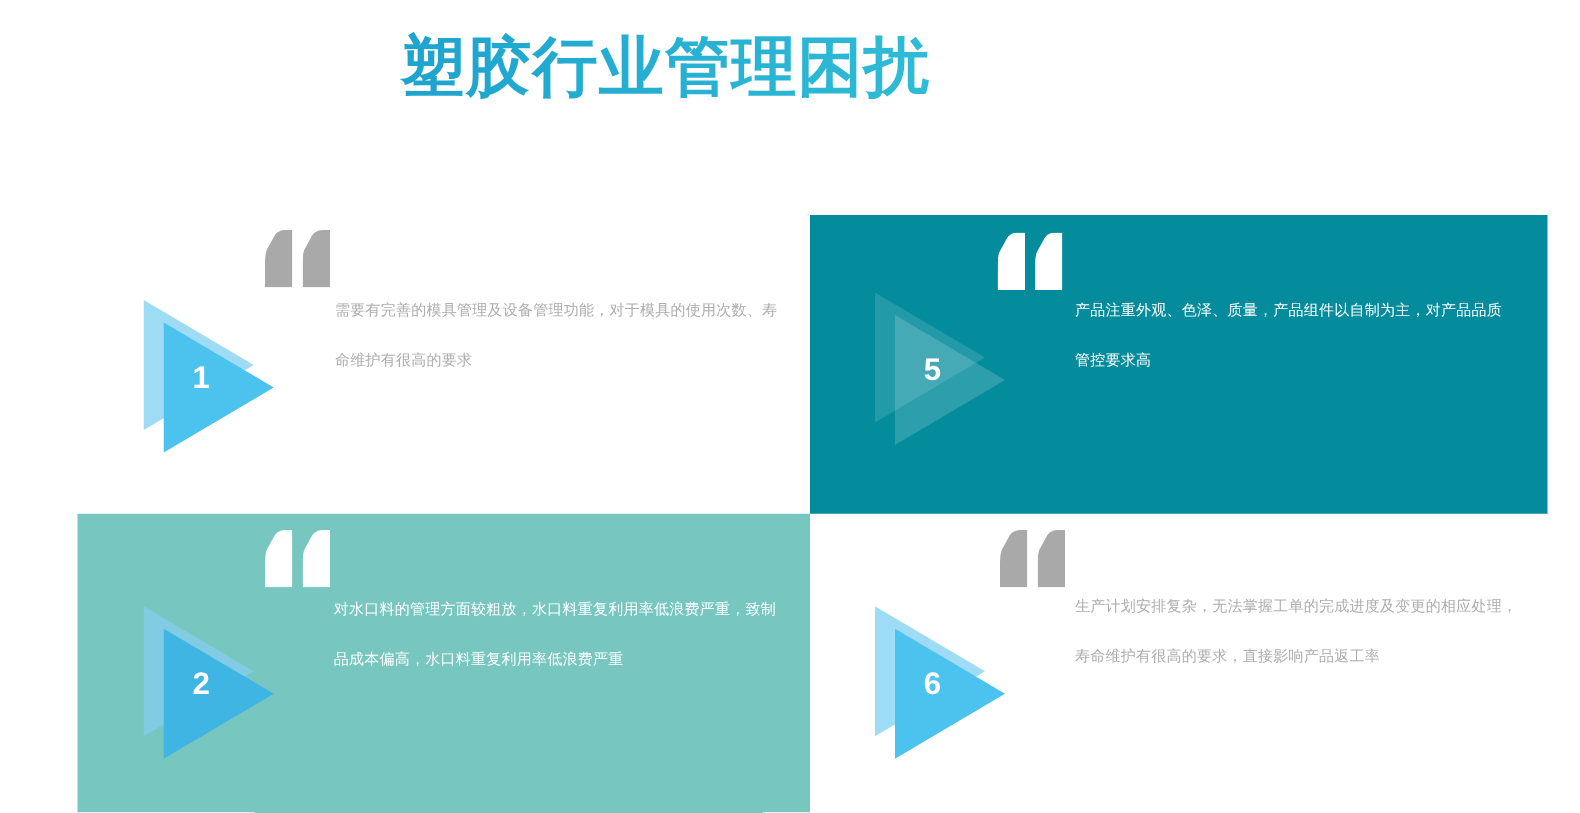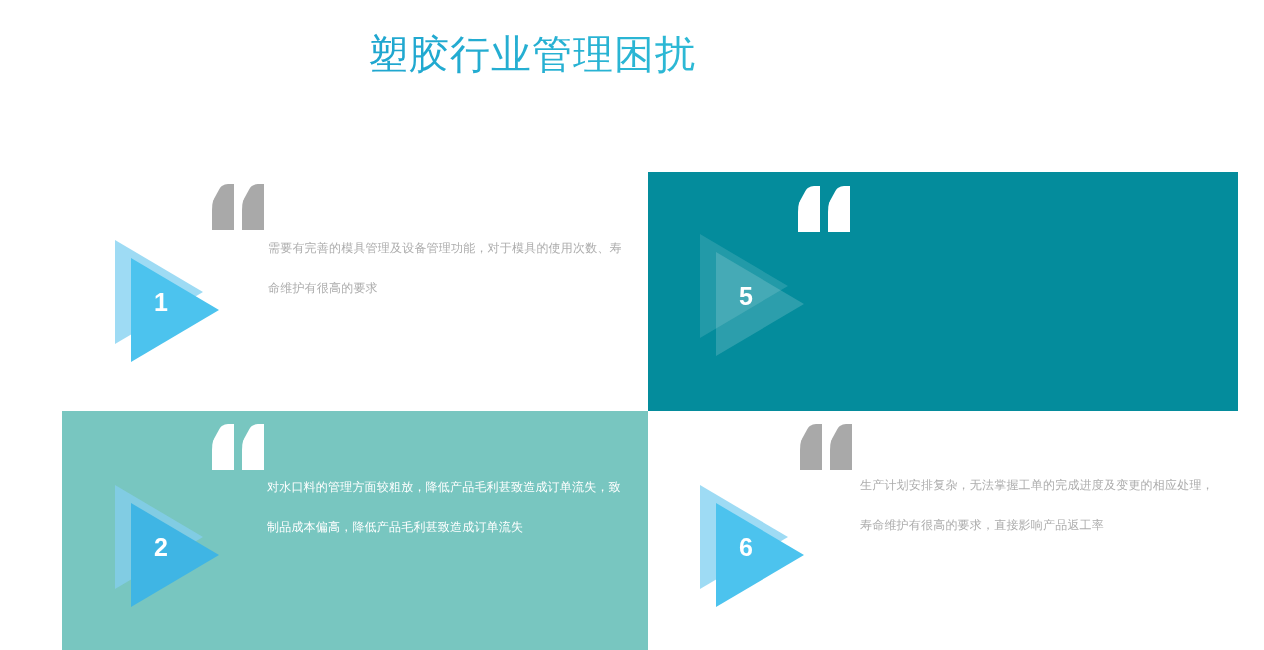--- a/index.html
+++ b/index.html
@@ -15,22 +15,22 @@
     position: relative;
   }
 
   
   #page-title {
     position: absolute;
     left: 0;
     top: 20px;
     width: 1064px;
     text-align: center;
-    font-size: 40px;
-    font-weight: normal;
+    font-size: 52px;
+    font-weight: bold;
     letter-spacing: 1px;
     line-height: 68px;
     background-image: linear-gradient(90deg, #1a93cf 0%, #1fa6cf 35%, #2fbcd6 70%, #3ec9da 100%);
     -webkit-background-clip: text;
     background-clip: text;
     color: transparent;
     -webkit-text-fill-color: transparent;
     white-space: nowrap;
   }
 
@@ -159,36 +159,37 @@
     <span class="tri back"></span>
     <span class="tri front"></span>
     <span class="badge-num">5</span>
   </div>
 
   <div class="quote white" style="left:150px; top:14px;">
     <i class="l"></i>
       <i class="r"></i>
   </div>
 
+  <div class="copy white" style="left:212px; top:56px; width:352px;">产品注重外观、色泽、质量，产品组件以自制为主，对产品品质管控要求高</div>
 </div>
 
 <div class="card bg-green" style="left:62px; top:411px; width:586px; height:239px;">
 
   <div class="badge blue-on-green" style="left:53px; top:74px;">
     <span class="tri back"></span>
     <span class="tri front"></span>
     <span class="badge-num">2</span>
   </div>
 
   <div class="quote white" style="left:150px; top:13px;">
     <i class="l"></i>
       <i class="r"></i>
   </div>
 
-  <div class="copy white" style="left:205px; top:56px; width:360px;">对水口料的管理方面较粗放，降低产品毛利甚致造成订单流失，致制品成本偏高，降低产品毛利甚致造成订单流失</div>
+  <div class="copy white" style="left:205px; top:56px; width:360px;">对水口料的管理方面较粗放，水口料重复利用率低浪费严重，致制品成本偏高，水口料重复利用率低浪费严重</div>
 </div>
 
 <div class="card bg-plain" style="left:648px; top:411px; width:590px; height:239px;">
 
   <div class="badge blue" style="left:52px; top:74px;">
     <span class="tri back"></span>
     <span class="tri front"></span>
     <span class="badge-num">6</span>
   </div>
 

